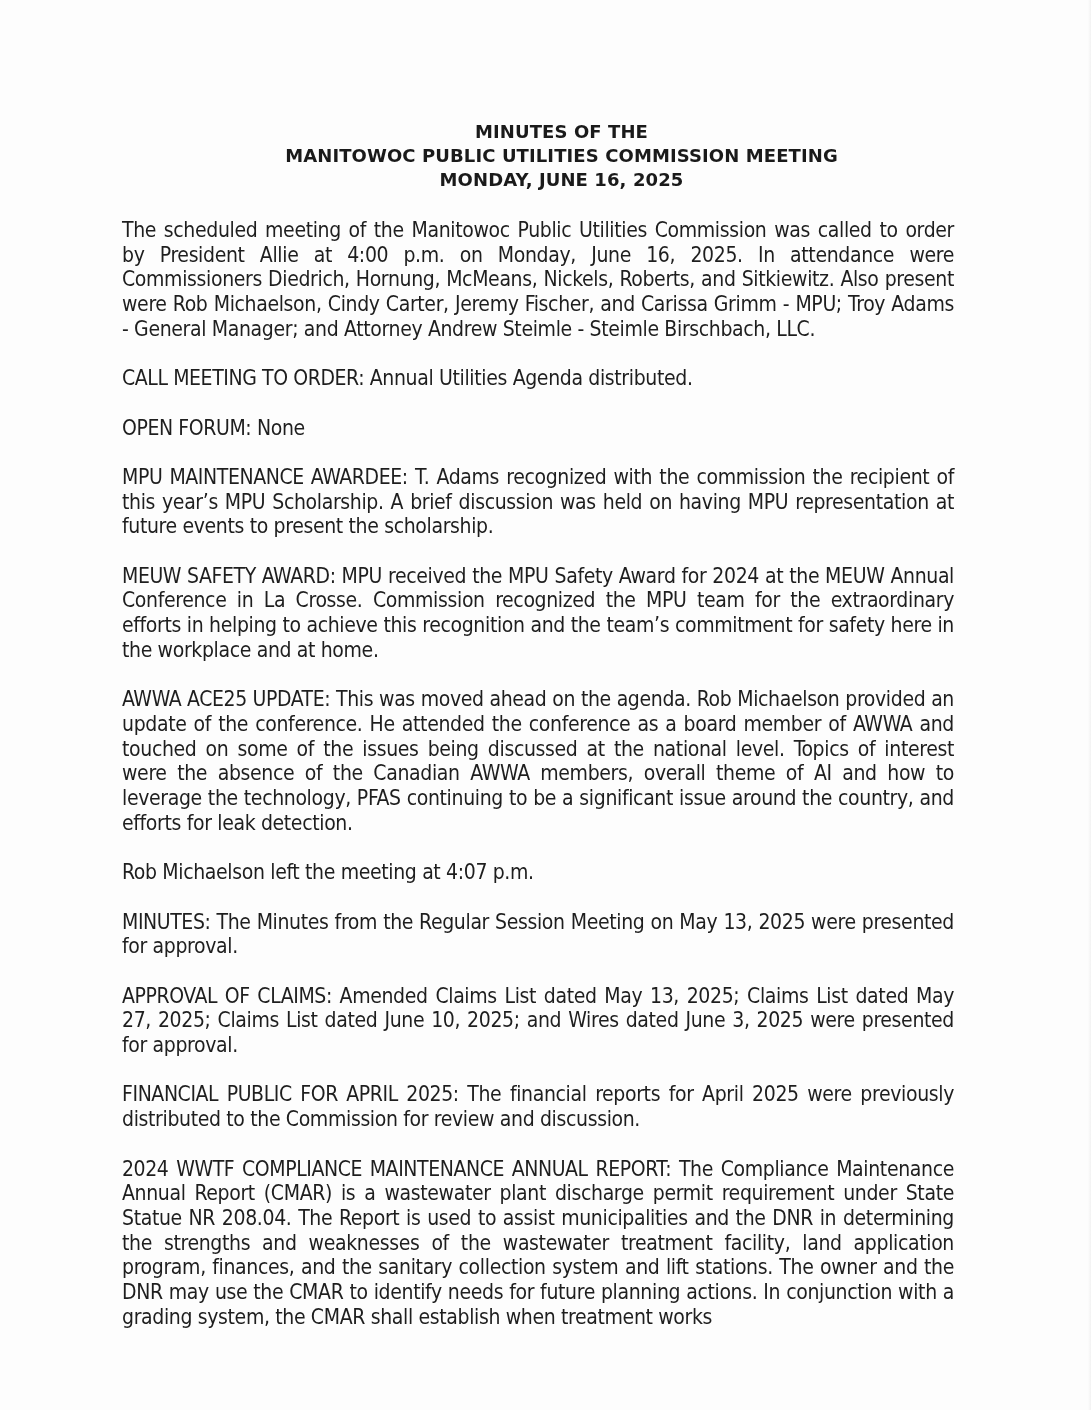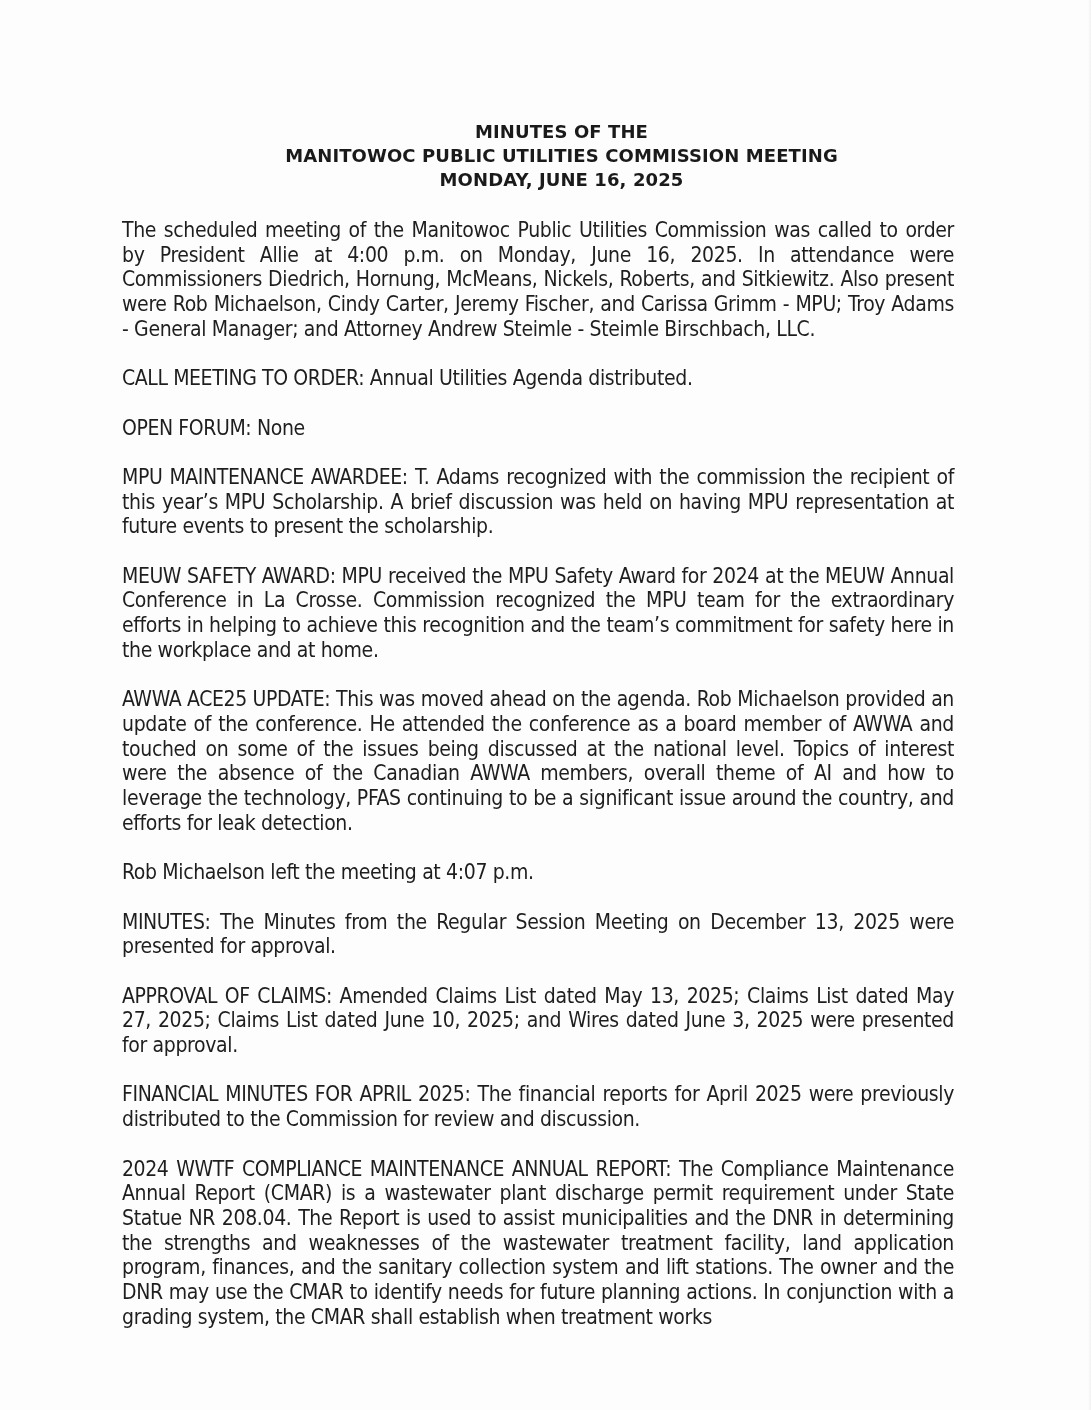--- a/index.html
+++ b/index.html
@@ -112,30 +112,30 @@
       <span class="label">AWWA ACE25 UPDATE:</span>
       <span> This was moved ahead on the agenda. Rob Michaelson provided an update of the conference. He attended the conference as a board member of AWWA and touched on some of the issues being discussed at the national level. Topics of interest were the absence of the Canadian AWWA members, overall theme of AI and how to leverage the technology, PFAS continuing to be a significant issue around the country, and efforts for leak detection.</span>
     </p>
 
     <p class="para">
       <span>Rob Michaelson left the meeting at 4:07 p.m.</span>
     </p>
 
     <p class="para">
       <span class="label">MINUTES:</span>
-      <span>The Minutes from the Regular Session Meeting on December 13, 2025 were presented for approval.</span>
+      <span>The Minutes from the Regular Session Meeting on May 13, 2025 were presented for approval.</span>
     </p>
 
     <p class="para">
       <span class="label">APPROVAL OF CLAIMS:</span>
       <span>Amended Claims List dated May 13, 2025; Claims List dated May 27, 2025; Claims List dated June 10, 2025; and Wires dated June 3, 2025 were presented for approval.</span>
     </p>
 
     <p class="para">
-      <span class="label">FINANCIAL MINUTES FOR APRIL 2025:</span>
+      <span class="label">FINANCIAL PUBLIC FOR APRIL 2025:</span>
       <span>The financial reports for April 2025 were previously distributed to the Commission for review and discussion.</span>
     </p>
 
     <p class="para">
       <span class="label">2024 WWTF COMPLIANCE MAINTENANCE ANNUAL REPORT:</span>
       <span>The Compliance Maintenance Annual Report (CMAR) is a wastewater plant discharge permit requirement under State Statue NR 208.04.  The Report is used to assist municipalities and the DNR in determining the strengths and weaknesses of the wastewater treatment facility, land application program, finances, and the sanitary collection system and lift stations. The owner and the DNR may use the CMAR to identify needs for future planning actions. In conjunction with a grading system, the CMAR shall establish when treatment works</span>
     </p>
   </div>
 
   <div class="scan-edge"></div>

